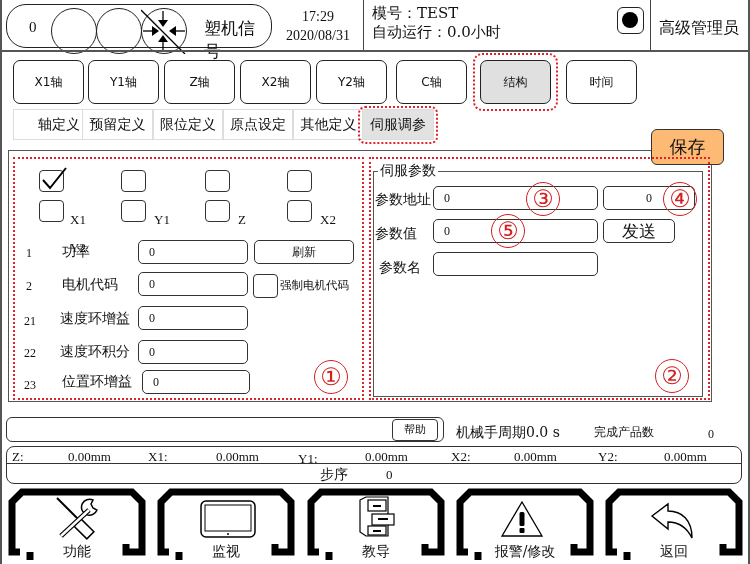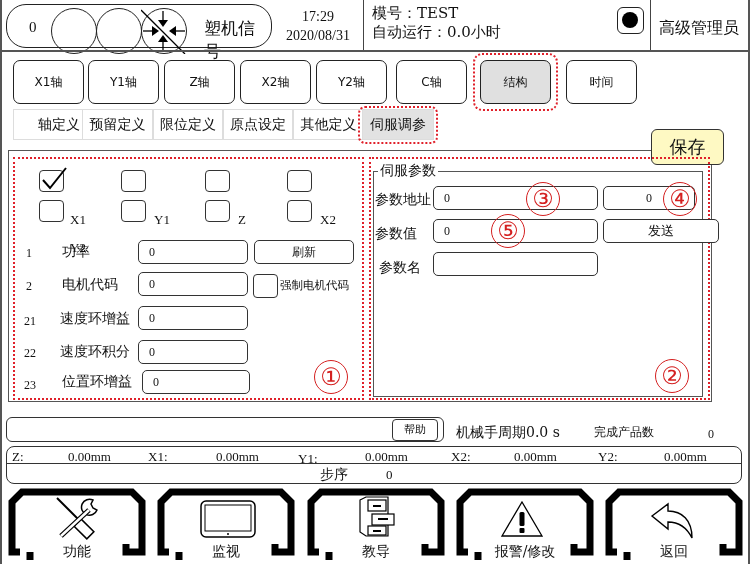--- a/index.html
+++ b/index.html
@@ -31,21 +31,21 @@
   .axtab.active { background: #e0e0e0; }
   .red-dash { border: 2px dotted #e0202a; }
 
   
   .subtab { top: 109px; height: 31px; border: 1px solid #ddd; background: #fff; font-size: 14px; line-height: 29px; text-align: center;
             font-family: "DejaVu Sans", sans-serif; }
   .subtab.active { background: #e2e2e2; }
 
   
   #main-panel { left: 8px; top: 150px; width: 704px; height: 252px; border: 1.5px solid #555; }
-  #save-btn { left: 651px; top: 129px; width: 73px; height: 36px; border: 1.2px solid #333; border-radius: 6px; background: #fef9c3;
+  #save-btn { left: 651px; top: 129px; width: 73px; height: 36px; border: 1.2px solid #333; border-radius: 6px; background: #fdba74;
               font-size: 18px; text-align: center; line-height: 34px; }
 
   #zone1 { left: 13px; top: 157px; width: 351px; height: 243px; }
   #zone2 { left: 369px; top: 157px; width: 341px; height: 243px; }
 
   .chk { width: 25px; height: 22px; border: 1.2px solid #333; border-radius: 4px; background: #fff; }
   .chk-lbl { font-size: 13px; margin-top: 37px; }
 
   .row-num { font-size: 12px; }
   .row-lbl { font-size: 14px; }
@@ -193,21 +193,21 @@
 
 <div id="servo-group" class="abs"></div>
 <span id="servo-title" class="abs">伺服参数</span>
 
 <span class="abs" style="left:375px;top:191px;font-size:14px;">参数地址</span>
 <div class="abs field serif" style="left:433px;top:186px;width:165px;">0</div>
 <div class="abs field serif" style="left:603px;top:186px;width:92px;text-align:right;padding-right:42px;">0</div>
 
 <span class="abs" style="left:375px;top:225px;font-size:14px;">参数值</span>
 <div class="abs field serif" style="left:433px;top:219px;width:165px;">0</div>
-<div class="abs btn" style="left:603px;top:219px;width:116px;font-size:13px;">发送</div>
+<div class="abs btn" style="left:603px;top:219px;width:72px;font-size:17px;">发送</div>
 
 <span class="abs" style="left:379px;top:259px;font-size:14px;">参数名</span>
 <div class="abs field" style="left:433px;top:252px;width:165px;"></div>
 
 <div class="abs badge serif" style="left:526px;top:182px;">③</div>
 <div class="abs badge serif" style="left:663px;top:182px;">④</div>
 <div class="abs badge serif" style="left:491px;top:214px;">⑤</div>
 <div class="abs badge serif" style="left:655px;top:359px;">②</div>
 
 <div id="help-row" class="abs"></div>

